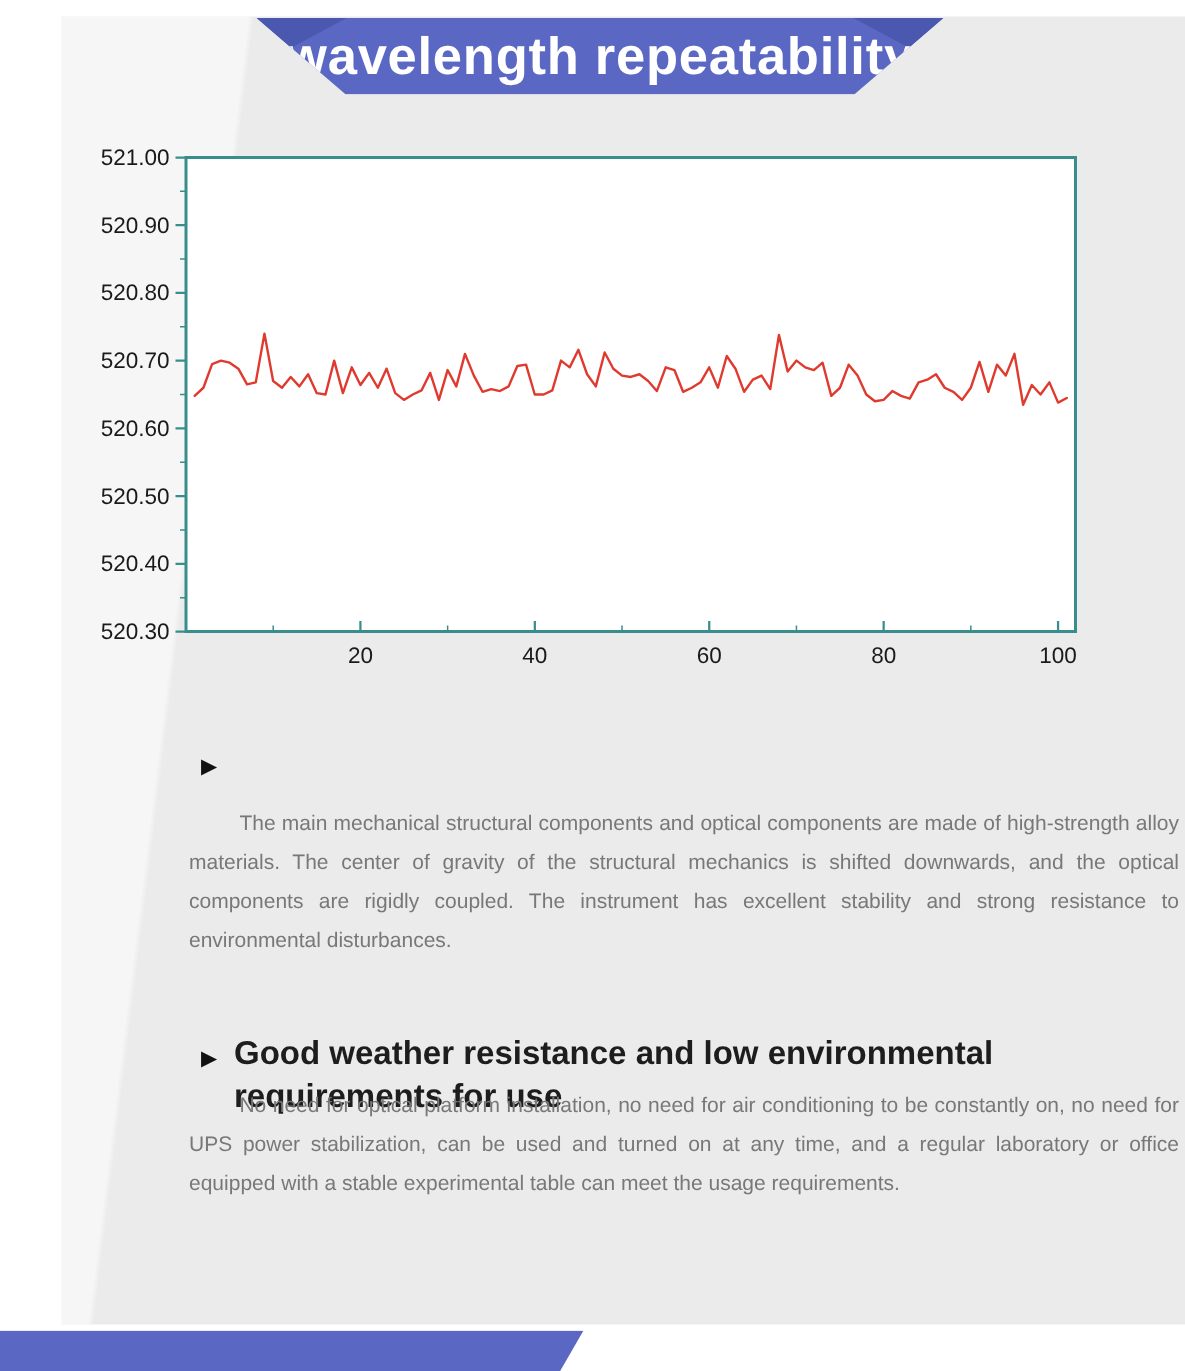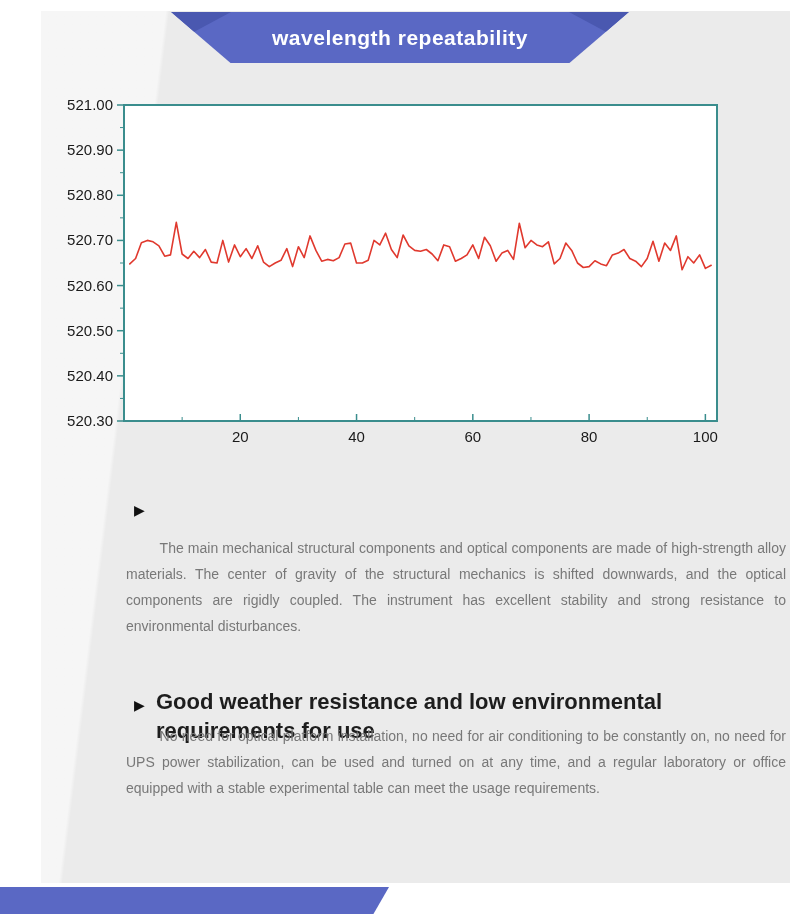--- a/index.html
+++ b/index.html
@@ -8,21 +8,21 @@
   #panel{position:absolute;left:41px;top:11px;width:749px;height:872px;background:#ebebeb;}
   #wedge{position:absolute;left:0;top:0;width:260px;height:872px;pointer-events:none;
          background:linear-gradient(97deg,rgba(255,255,255,.55) 0%,rgba(255,255,255,.55) 34%,rgba(255,255,255,0) 35%);}
   
   #banner{position:absolute;left:130px;top:1px;width:458px;height:51px;background:#5a68c4;
           clip-path:polygon(0 0,100% 0,87% 100%,13% 100%);
           display:flex;align-items:center;justify-content:center;}
   #banner .fold{position:absolute;top:0;width:60px;height:20px;background:#4a58b0;}
   #banner .fold.left{left:0;clip-path:polygon(0 0,100% 0,38% 100%);}
   #banner .fold.right{right:0;clip-path:polygon(0 0,100% 0,62% 100%);}
-  #banner-title{position:relative;color:#ffffff;font-size:21px;font-weight:bold;letter-spacing:.5px;}
+  #banner-title{position:relative;color:#ffffff;font-size:35px;font-weight:bold;letter-spacing:.5px;}
   
   #chart-wrap{position:absolute;left:14px;top:81px;width:690px;height:360px;}
   #chart-svg{position:absolute;left:0;top:0;}
   
   .section-head{position:absolute;color:#1d1d1d;font-size:22px;font-weight:600;line-height:29px;}
   .bullet{position:absolute;color:#111111;font-size:14px;top:4px;left:-22px;}
   .section-body{position:absolute;color:#787878;font-size:14px;line-height:26px;
                 text-align:justify;text-indent:2.4em;}
   #head1{left:115px;top:481px;width:620px;}
   #body1{left:85px;top:524px;width:660px;}

